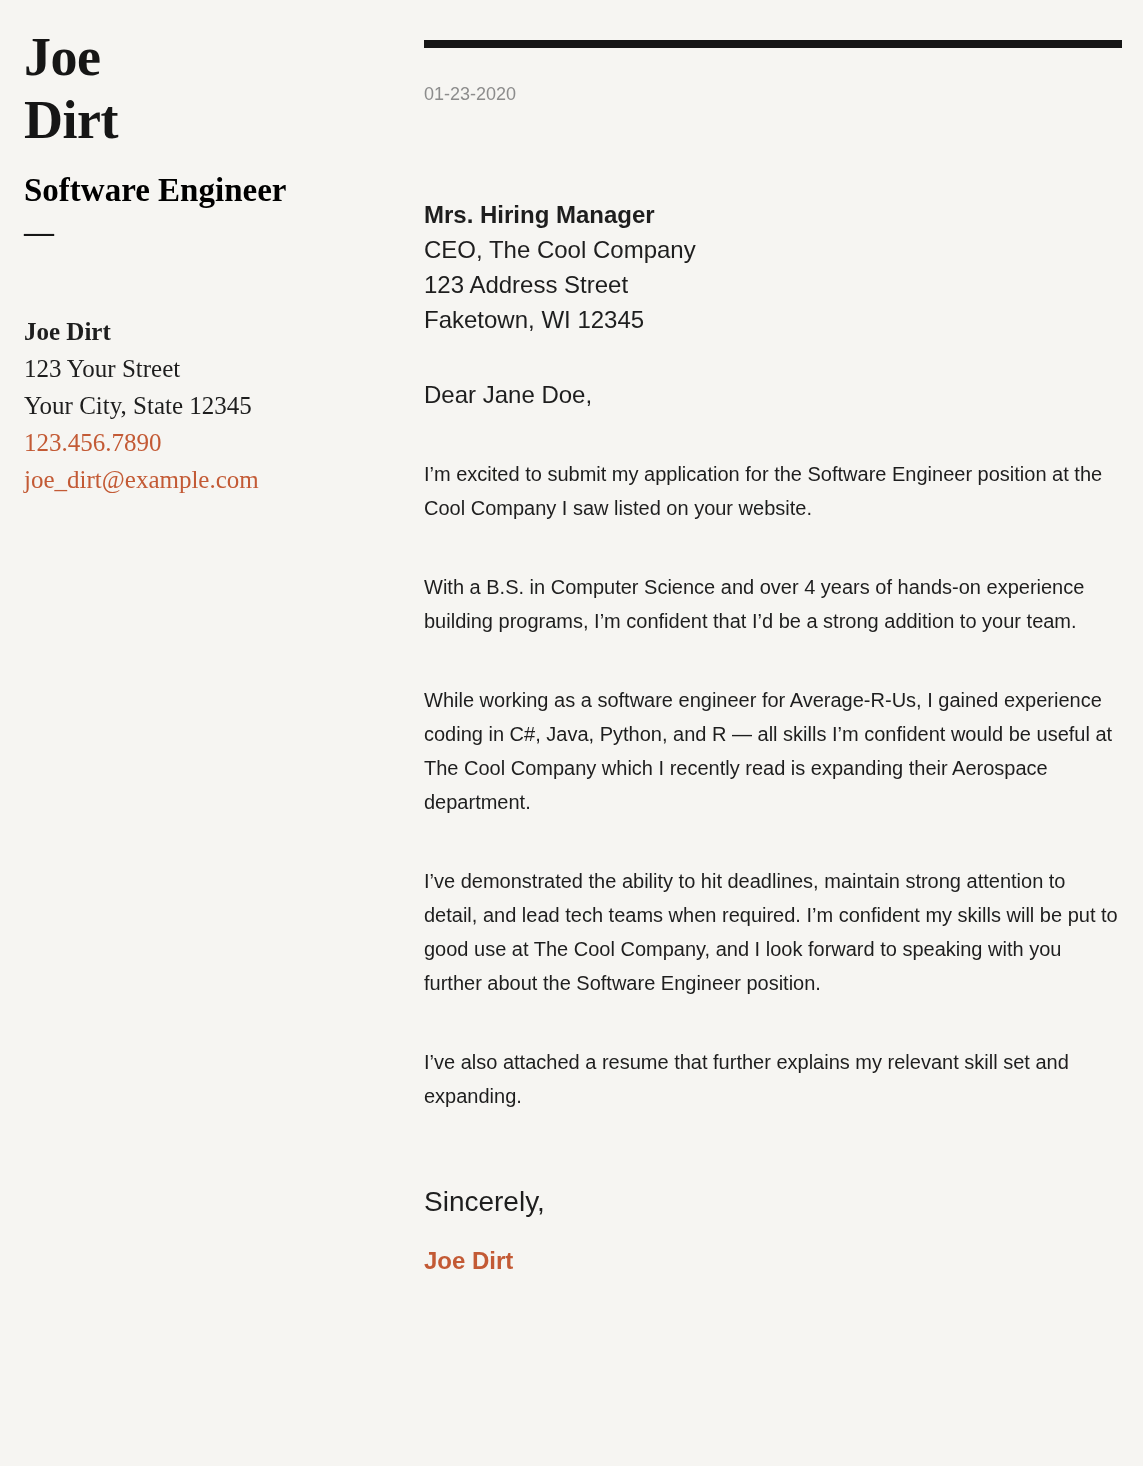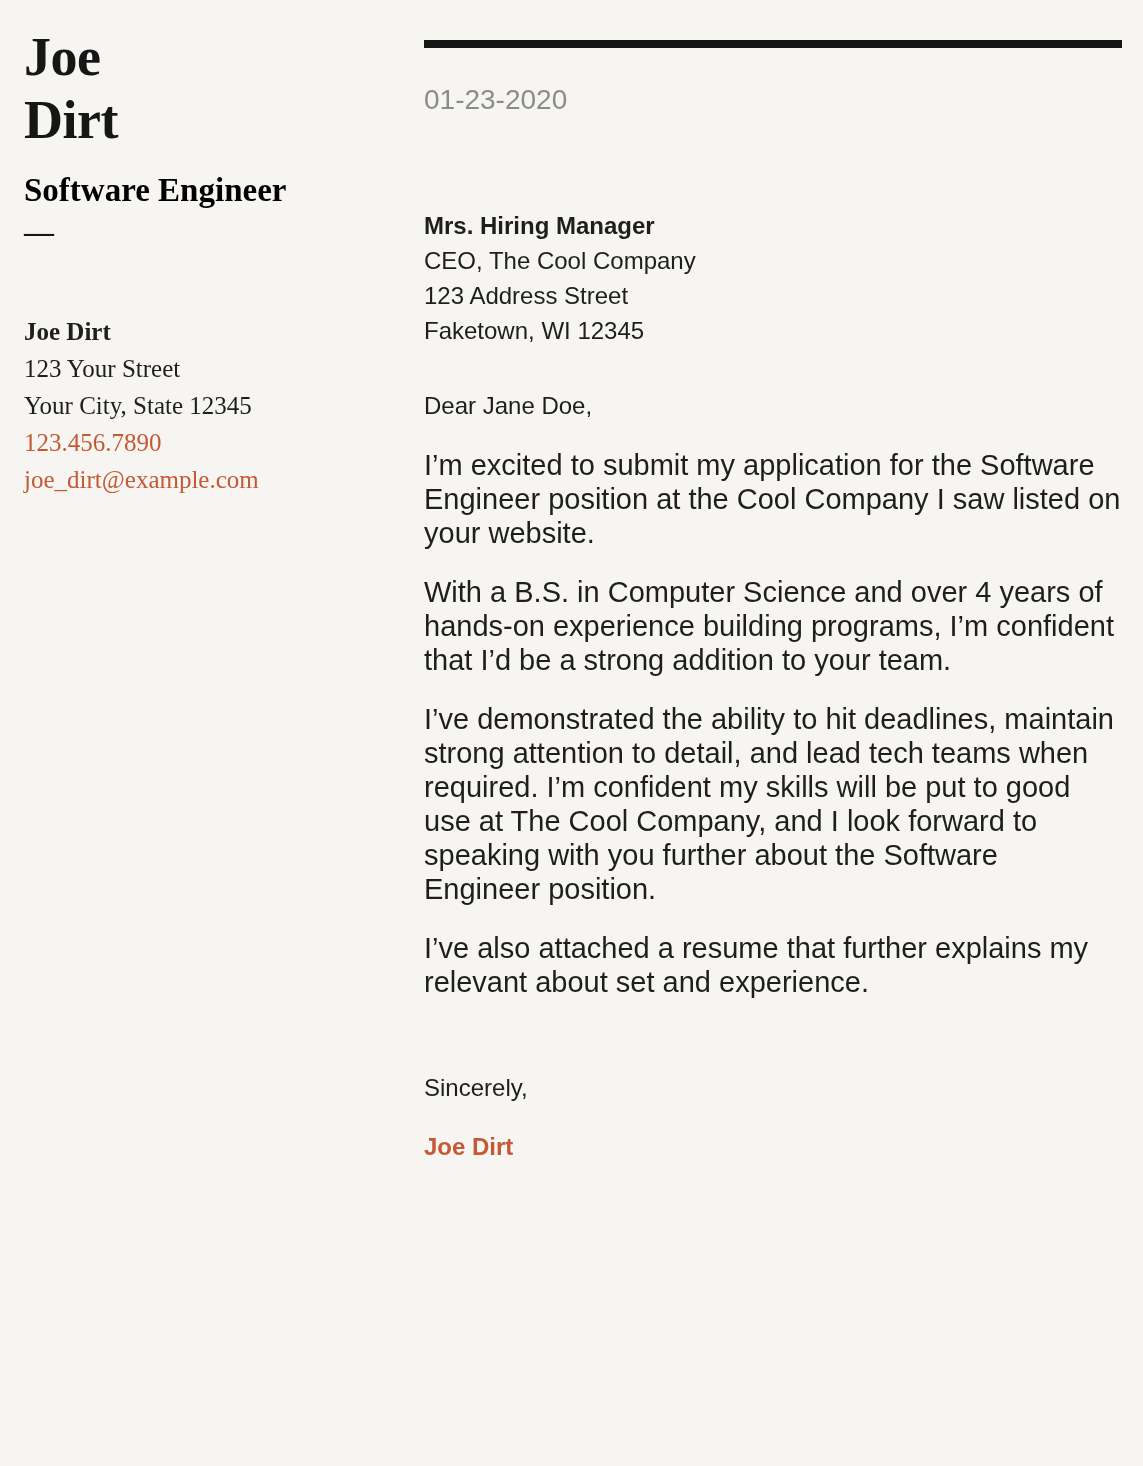--- a/index.html
+++ b/index.html
@@ -59,42 +59,42 @@
     width: 698px;
   }
   .top-rule {
     margin-top: 40px;
     width: 698px;
     height: 8px;
     background: #161616;
   }
   .letter-date {
     margin-top: 36px;
-    font-size: 28px;
+    font-size: 18px;
     color: #8c8c8c;
   }
   .recipient-block {
     margin-top: 92px;
     font-size: 24px;
     line-height: 35px;
   }
   .recipient-name { font-weight: bold; }
   .salutation {
     margin-top: 41px;
     font-size: 24px;
     line-height: 34px;
   }
   .body-paragraph {
-    margin-top: 25px;
-    font-size: 29px;
+    margin-top: 45px;
+    font-size: 20px;
     line-height: 34px;
   }
   .closing {
     margin-top: 72px;
-    font-size: 24px;
+    font-size: 28px;
     line-height: 34px;
   }
   .signature {
     margin-top: 28px;
     font-size: 24px;
     font-weight: bold;
     color: #c35a35;
   }
 </style>
 </head>
@@ -124,18 +124,19 @@
     <div class="recipient-name">Mrs. Hiring Manager</div>
     <div class="recipient-title">CEO, The Cool Company</div>
     <div class="recipient-address1">123 Address Street</div>
     <div class="recipient-address2">Faketown, WI 12345</div>
   </div>
 
   <p class="salutation">Dear Jane Doe,</p>
 
   <p class="body-paragraph">I’m excited to submit my application for the Software Engineer position at the Cool Company I saw listed on your website.</p>
   <p class="body-paragraph">With a B.S. in Computer Science and over 4 years of hands-on experience building programs, I’m confident that I’d be a strong addition to your team.</p>
+  <p class="body-paragraph">While working as a software engineer for Average-R-Us, I gained experience coding in C#, Java, Python, and R — all skills I’m confident would be useful at The Cool Company which I recently read is expanding their Aerospace department.</p>
   <p class="body-paragraph">I’ve demonstrated the ability to hit deadlines, maintain strong attention to detail, and lead tech teams when required. I’m confident my skills will be put to good use at The Cool Company, and I look forward to speaking with you further about the Software Engineer position.</p>
-  <p class="body-paragraph">I’ve also attached a resume that further explains my relevant about set and experience.</p>
+  <p class="body-paragraph">I’ve also attached a resume that further explains my relevant skill set and expanding.</p>
 
   <p class="closing">Sincerely,</p>
   <p class="signature">Joe Dirt</p>
 </main>
 
 </body></html>

